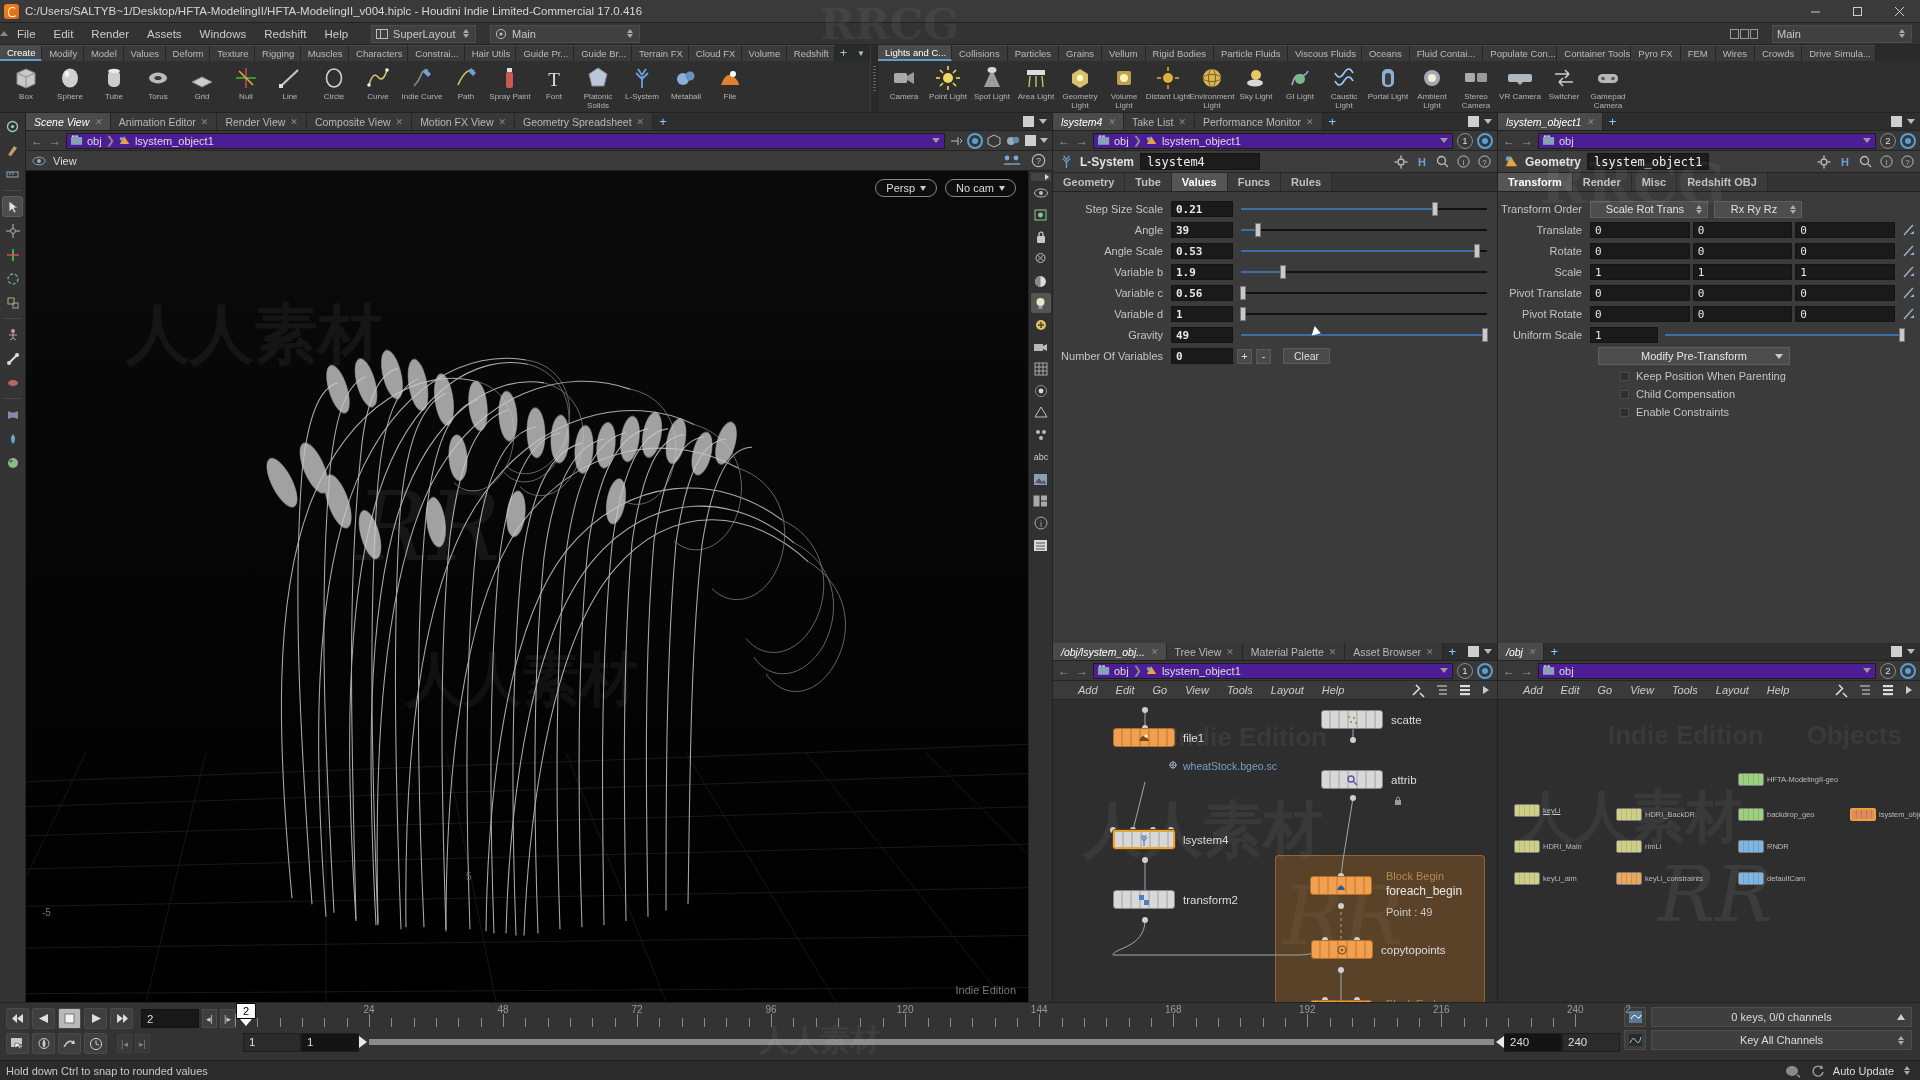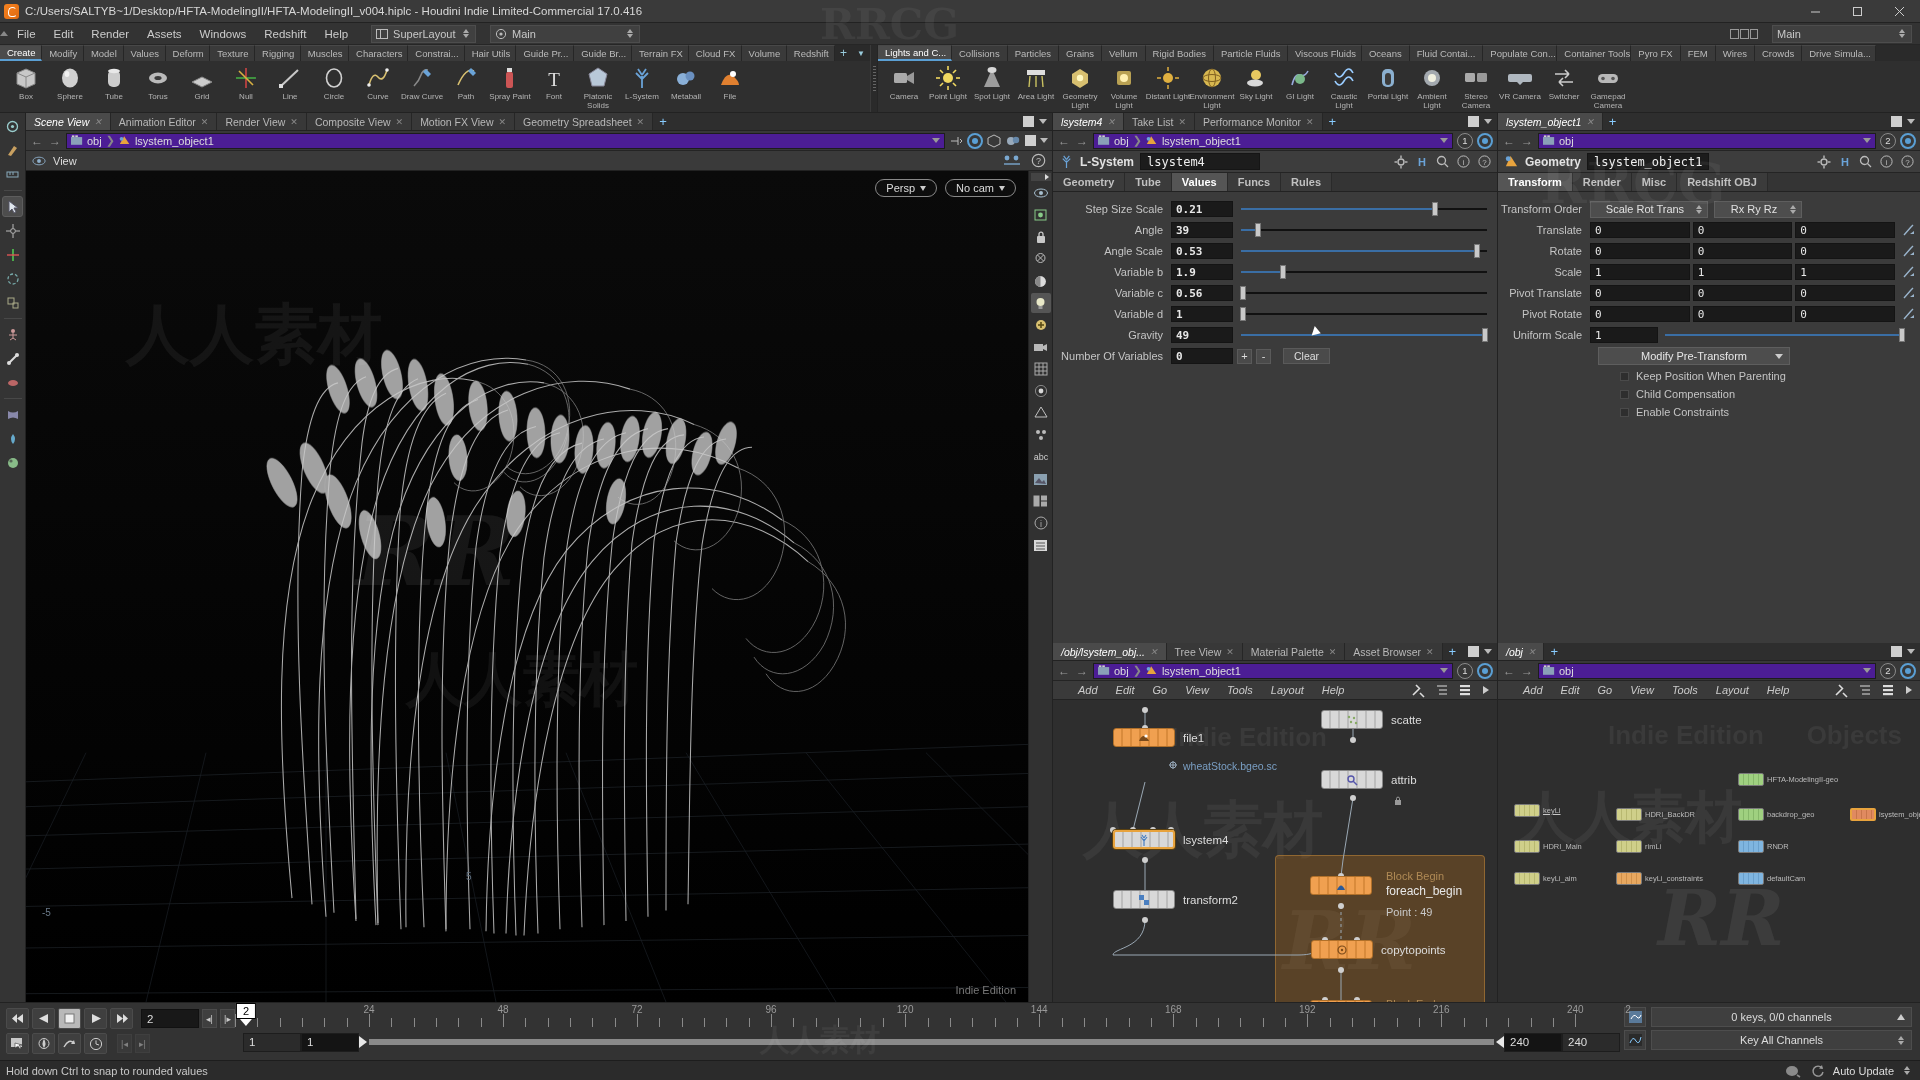--- a/index.html
+++ b/index.html
@@ -230,21 +230,21 @@
   .kfield{flex:1;height:20px;background:#3f3f3f;border:1px solid #4d4d4d;display:flex;align-items:center;
     justify-content:center;font-size:11px;color:#ddd;position:relative;}
   .statusbar{height:20px;background:#2b2b2b;display:flex;align-items:center;border-top:1px solid #1d1d1d;flex:none;}
   .st-txt{font-size:11px;color:#c8c8c8;padding-left:6px;}
   .st-right{margin-left:auto;display:flex;align-items:center;gap:8px;padding-right:8px;}
   .st-upd{font-size:11px;color:#ddd;}
 
   
   .wm{position:absolute;pointer-events:none;color:rgba(255,255,255,.055);font-weight:bold;
     font-family:"DejaVu Sans",sans-serif;}
-  .wm2{position:absolute;pointer-events:none;color:rgba(255,255,255,.07);font-weight:bold;font-style:italic;margin-top:24px;}
+  .wm2{position:absolute;pointer-events:none;color:rgba(255,255,255,.07);font-weight:normal;font-style:italic;}
   .cursor{position:absolute;width:0;height:0;border-left:8px solid #fff;
     border-top:5px solid transparent;border-bottom:5px solid transparent;transform:rotate(18deg);}
 </style>
 </head>
 <body>
 
 <div class="app">
 
   <div class="titlebar">
     <div class="tb-logo"></div>
@@ -404,21 +404,21 @@
               <circle cx="4" cy="20" r="1.8" fill="#eee"></circle>
               <circle cx="22" cy="5" r="1.8" fill="#eee"></circle>
             </svg>
             <div class="sh-lbl">Curve</div>
           </div>
           <div class="sh-item">
             <svg class="sh-ico" viewBox="0 0 26 26">
               <path d="M5 21 Q10 16 12 10 Q14 4 19 5" fill="none" stroke="#888" stroke-width="1.6"></path>
               <path d="M17 4 L22 9 L19 12 L14 7 Z" fill="#6aa3d8"></path>
             </svg>
-            <div class="sh-lbl">Draw Curve</div>
+            <div class="sh-lbl">Indie Curve</div>
           </div>
           <div class="sh-item">
             <svg class="sh-ico" viewBox="0 0 26 26">
               <path d="M5 20 Q13 2 21 6" fill="none" stroke="#d8c070" stroke-width="1.6"></path>
               <path d="M18 3 L23 8 L20 11 L15 6 Z" fill="#6aa3d8"></path>
             </svg>
             <div class="sh-lbl">Path</div>
           </div>
           <div class="sh-item">
             <svg class="sh-ico" viewBox="0 0 26 26">

